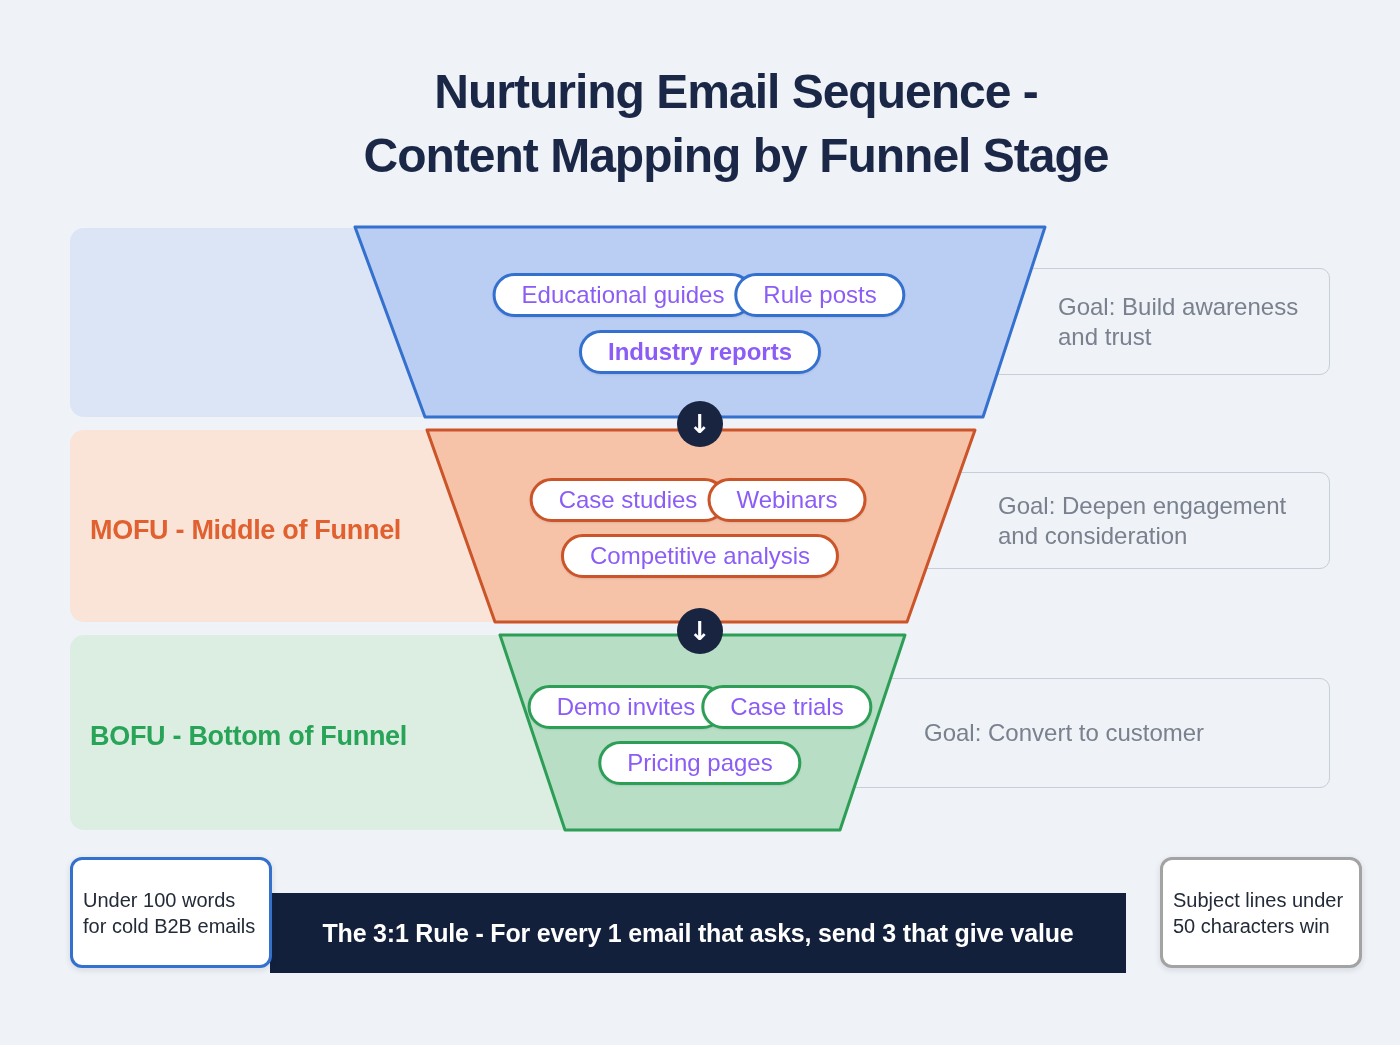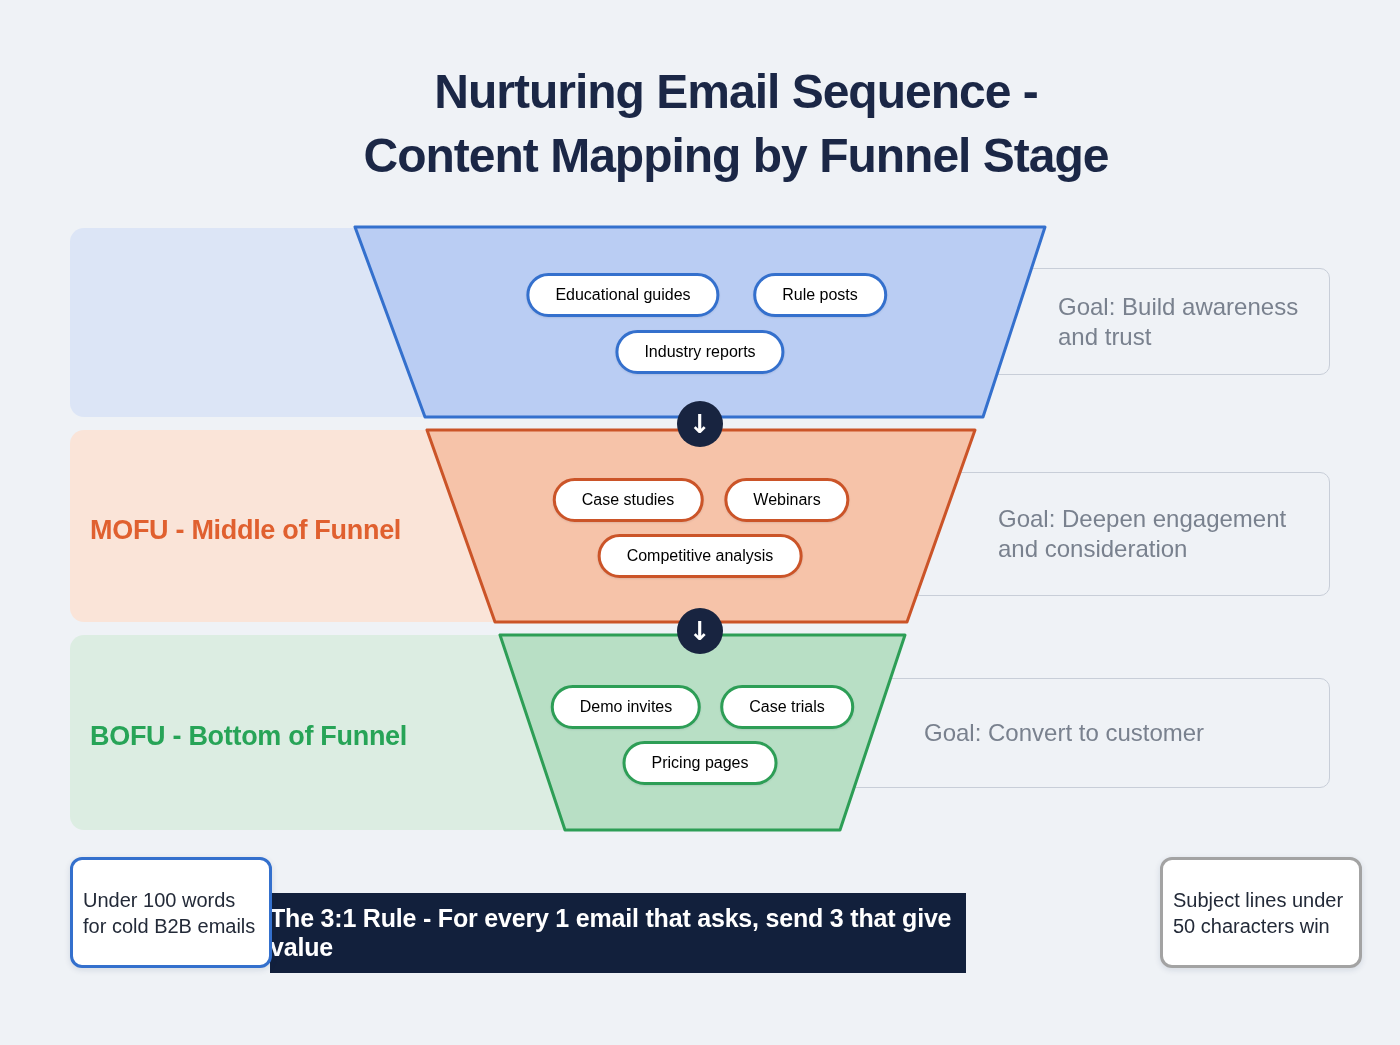--- a/index.html
+++ b/index.html
@@ -42,37 +42,37 @@
   
   .goal-box{
     position:absolute;z-index:1;
     border:1.5px solid #c8ced8;border-radius:10px;
     display:flex;align-items:center;
     color:#79818e;font-size:24px;line-height:30px;
     box-sizing:border-box;
   }
   .goal-box.tofu{left:980px;top:268px;width:350px;height:107px;padding-left:77px;}
   .goal-box.tofu .goal-text{width:255px;}
-  .goal-box.mofu{left:910px;top:472px;width:420px;height:124px;padding-left:87px;}
+  .goal-box.mofu{left:910px;top:472px;width:420px;height:97px;padding-left:87px;}
   .goal-box.mofu .goal-text{width:315px;}
   .goal-box.bofu{left:845px;top:678px;width:485px;height:110px;padding-left:78px;}
   .goal-box.bofu .goal-text{width:390px;}
 
   
   svg.funnel{position:absolute;left:0;top:0;z-index:2;}
 
   
   .pill{
     position:absolute;z-index:3;
     height:44px;box-sizing:border-box;
     background:#ffffff;
     border-radius:22px;
     display:flex;align-items:center;justify-content:center;
     padding:0 26px;
-    font-size:16px;font-weight:500;color:#000000;
+    font-size:24px;font-weight:500;color:#8b5cf6;
     white-space:nowrap;
     transform:translateX(-50%);
     box-shadow:0 1px 2px rgba(20,40,80,.10);
   }
   .pill.tofu{border:3px solid #3470cd;}
   .pill.mofu{border:3px solid #cb5428;}
   .pill.bofu{border:3px solid #2d9e56;}
 
   
   .arrow-circle{
@@ -84,21 +84,21 @@
     font-family:"DejaVu Sans", sans-serif;
     font-size:26px;font-weight:700;line-height:1;
     transform:translate(-50%,-50%);
   }
   .arrow-circle.a1{left:700px;top:424px;}
   .arrow-circle.a2{left:700px;top:631px;}
 
   
   .rule-bar{
     position:absolute;z-index:5;
-    left:270px;top:893px;width:696px;height:80px;
+    left:270px;top:893px;width:856px;height:80px;
     background:#12203c;
     display:flex;align-items:center;justify-content:center;
     color:#ffffff;font-size:25px;font-weight:700;letter-spacing:-0.2px;
   }
   .note-box{
     position:absolute;z-index:6;
     top:857px;width:202px;height:111px;box-sizing:border-box;
     background:#ffffff;border-radius:12px;
     display:flex;align-items:center;justify-content:center;
     font-size:20px;font-weight:500;line-height:26px;color:#232a38;
@@ -136,21 +136,21 @@
   </div>
 
   <svg class="funnel" width="1400" height="1045" viewBox="0 0 1400 1045">
     <polygon points="355,227 1045,227 983,417 425,417" stroke-width="3" stroke-linejoin="round" fill="#bacdf3" stroke="#3470cd"></polygon>
     <polygon points="427,430 975,430 907,622 495,622" stroke-width="3" stroke-linejoin="round" fill="#f6c3a9" stroke="#cb5428"></polygon>
     <polygon points="500,635 905,635 840,830 565,830" stroke-width="3" stroke-linejoin="round" fill="#b8dfc5" stroke="#2d9e56"></polygon>
   </svg>
 
   <div class="pill tofu" style="left:623px;top:273px;">Educational guides</div>
   <div class="pill tofu" style="left:820px;top:273px;">Rule posts</div>
-  <div class="pill tofu" style="left:700px;top:330px;">Industry reports</div>
+  <div class="pill tofu" style="left:700px;top:330px;font-weight:bold;">Industry reports</div>
 
   <div class="pill mofu" style="left:628px;top:478px;">Case studies</div>
   <div class="pill mofu" style="left:787px;top:478px;">Webinars</div>
   <div class="pill mofu" style="left:700px;top:534px;">Competitive analysis</div>
 
   <div class="pill bofu" style="left:626px;top:685px;">Demo invites</div>
   <div class="pill bofu" style="left:787px;top:685px;">Case trials</div>
   <div class="pill bofu" style="left:700px;top:741px;">Pricing pages</div>
 
   <div class="arrow-circle a1">

